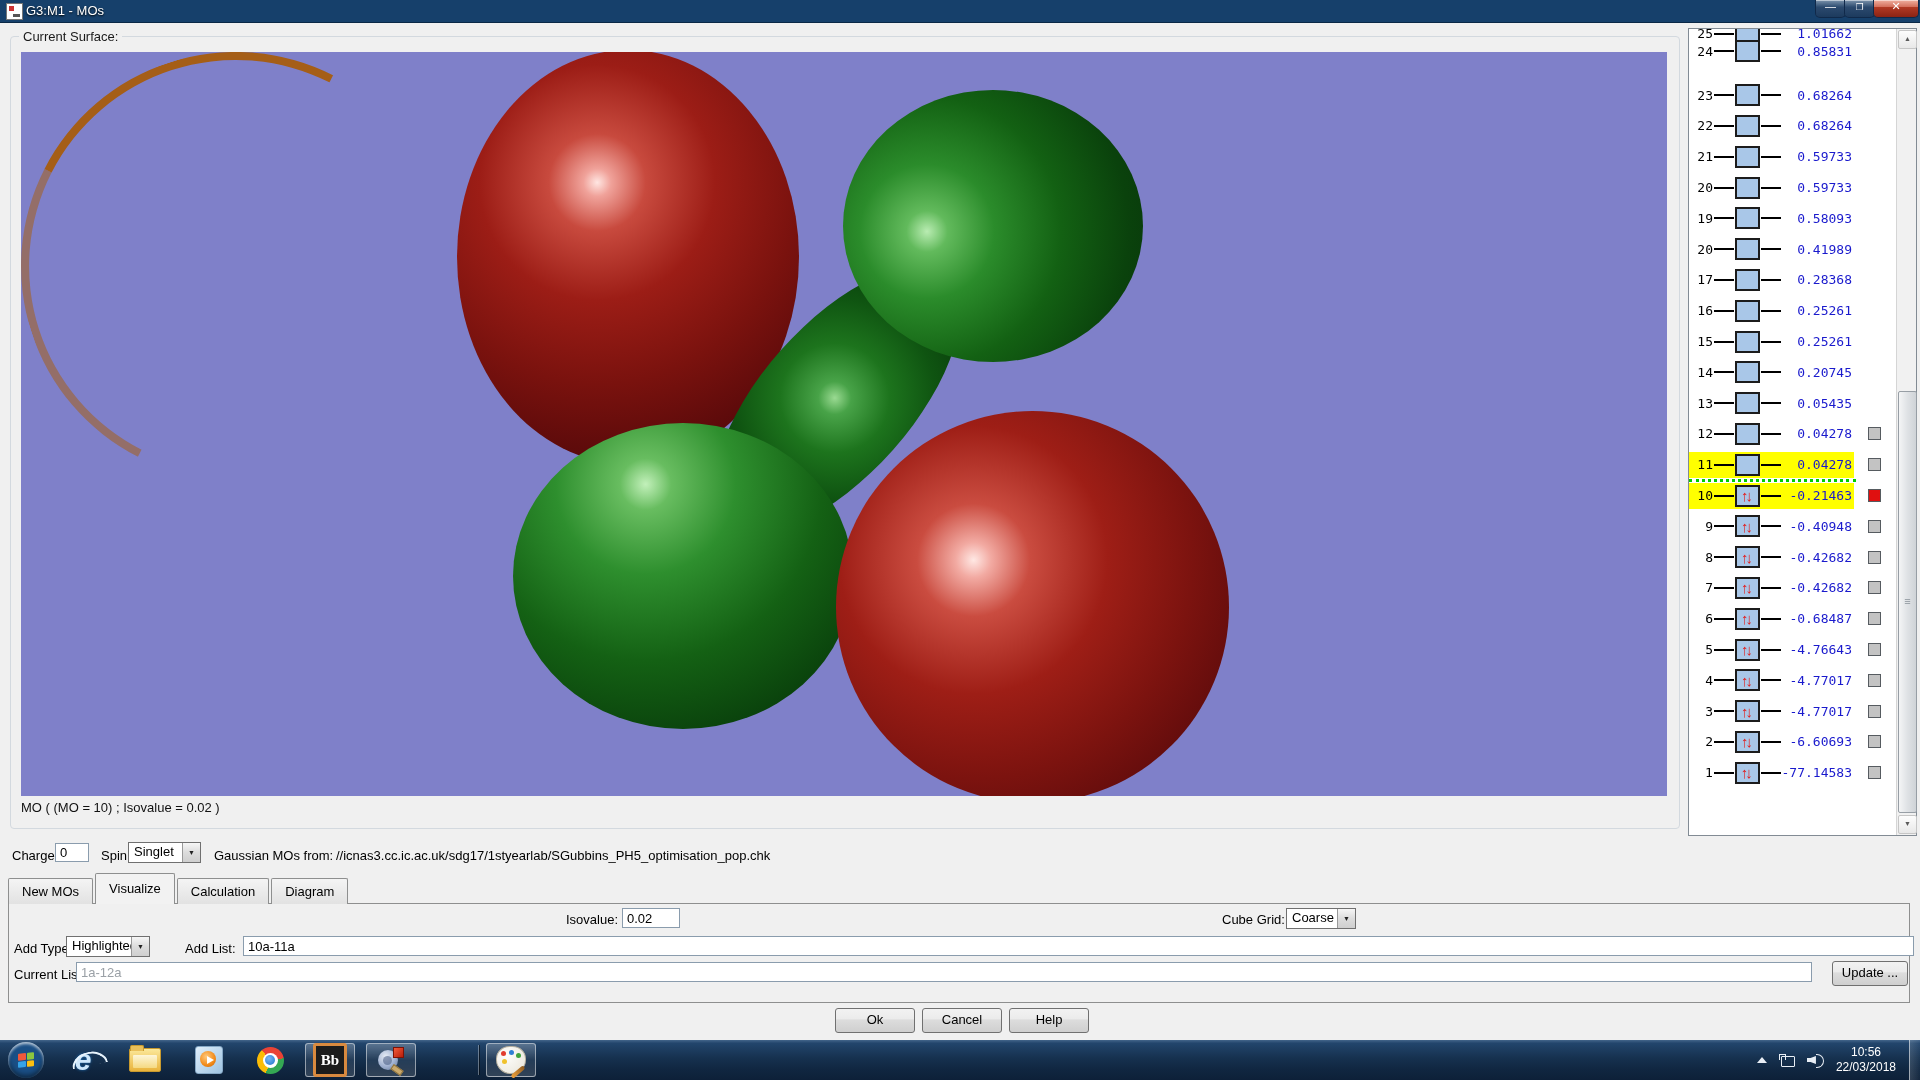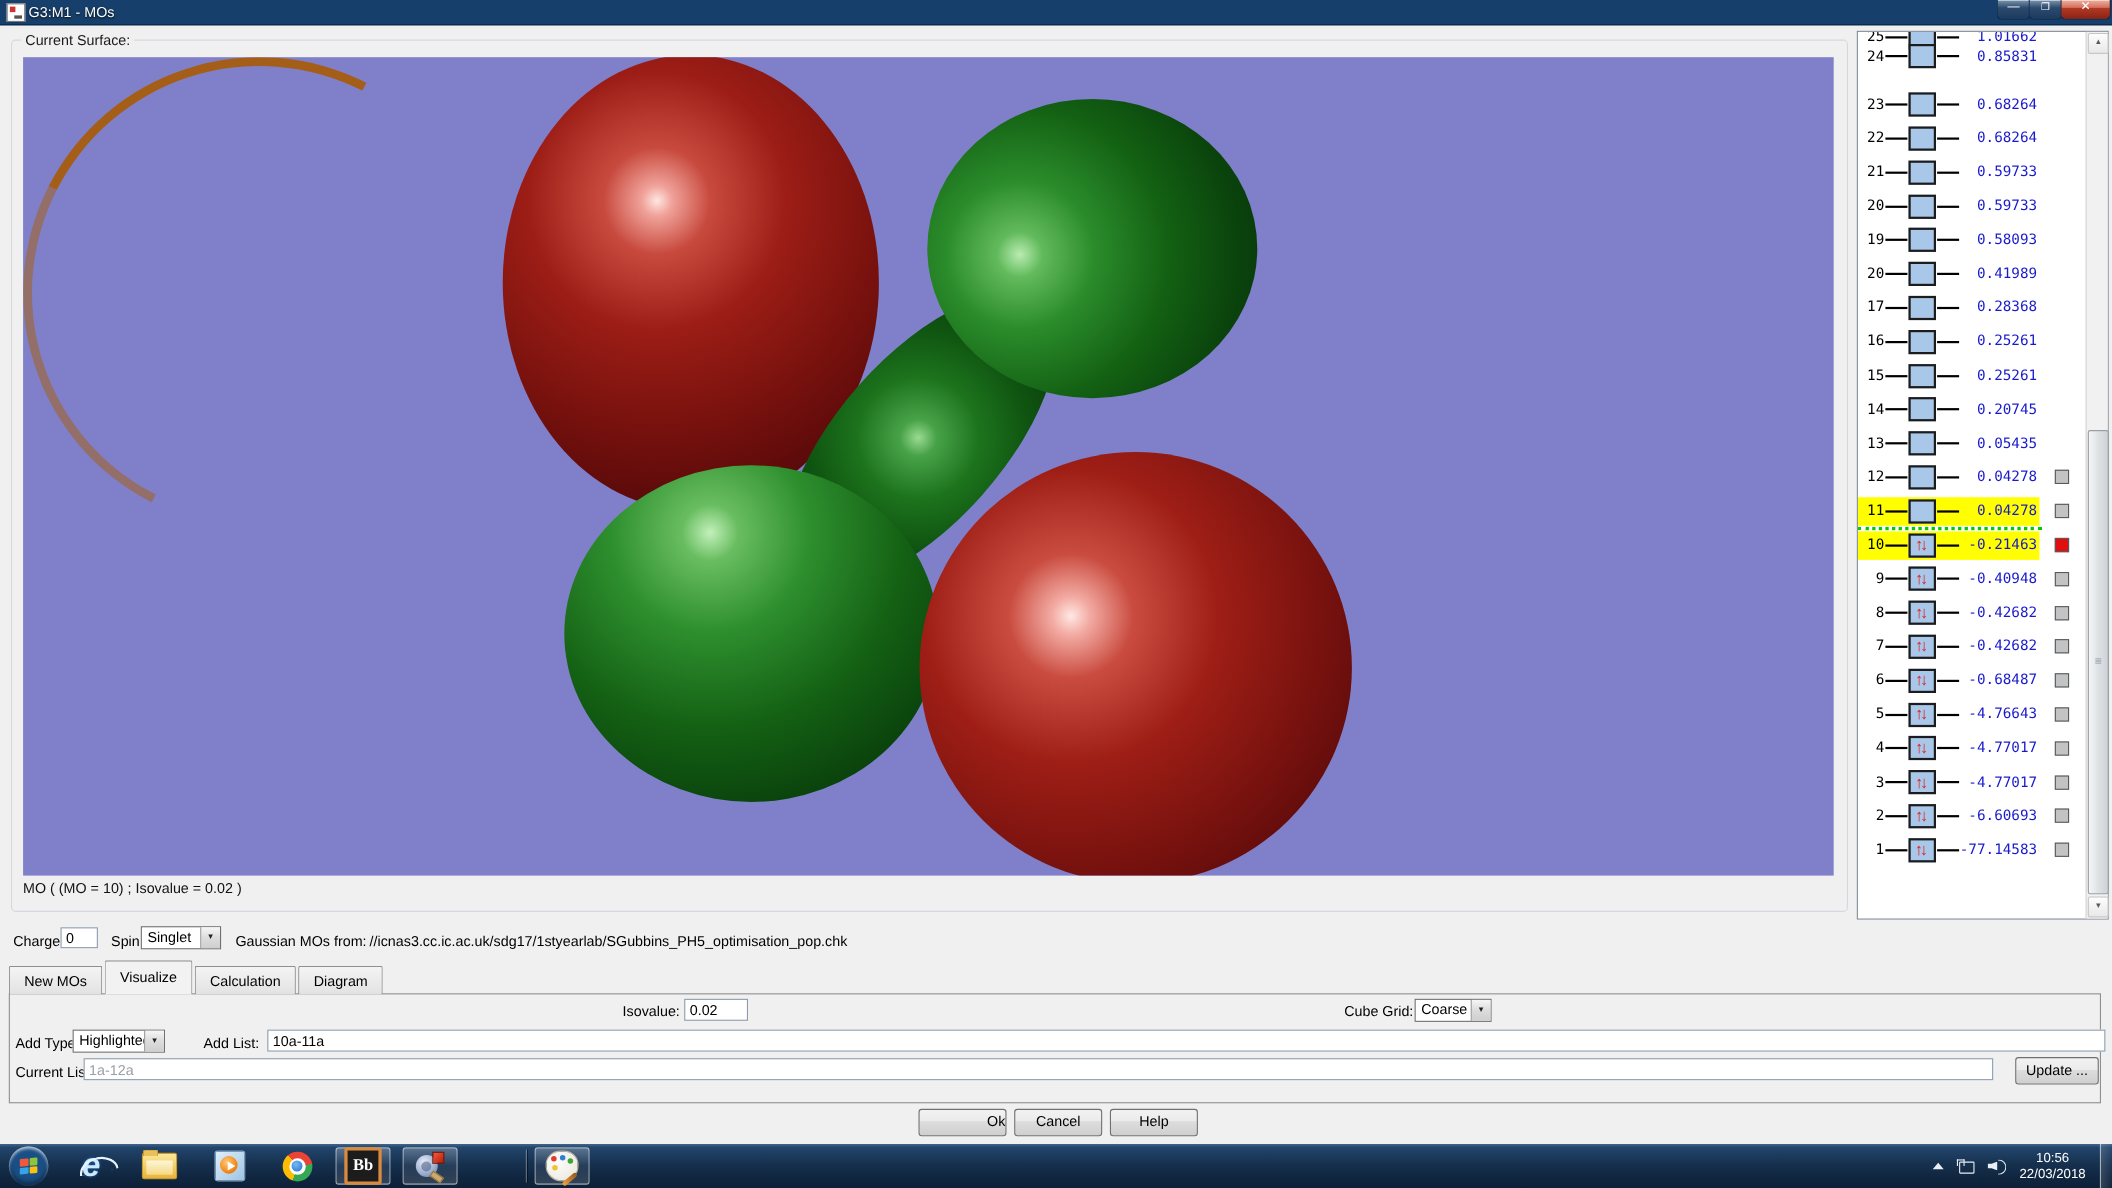--- a/index.html
+++ b/index.html
@@ -499,21 +499,21 @@
     <span class="val">Highlighted</span>
     <span class="dbtn">▼</span>
   </div>
   <span class="lbl" style="left:185px;top:941px;z-index:5;">Add List:</span>
   <input class="tbox" style="left: 231px; top: 936px; width: 1671px; height: 20px; z-index: 5; margin-left: 12px;" value="10a-11a">
 
   <span class="lbl" style="left:14px;top:967px;z-index:5;">Current List:</span>
   <input class="tbox" style="left: 76px; top: 962px; width: 1736px; height: 20px; color: rgb(154, 160, 166); z-index: 5;" readonly="" value="1a-12a">
   <div class="btn7" style="left:1832px;top:961px;width:74px;z-index:5;">Update ...</div>
 
-  <div class="btn7" style="left:835px;top:1008px;width:78px;text-align:right;">Ok</div>
+  <div class="btn7" style="left:835px;top:1008px;width:78px;">Ok</div>
   <div class="btn7" style="left:922px;top:1008px;width:78px;">Cancel</div>
   <div class="btn7" style="left:1009px;top:1008px;width:78px;">Help</div>
 </div>
 
 <div id="taskbar">
   <div id="start-orb">
     <span class="flag">
         <i></i>
         <i></i>
         <i></i>

